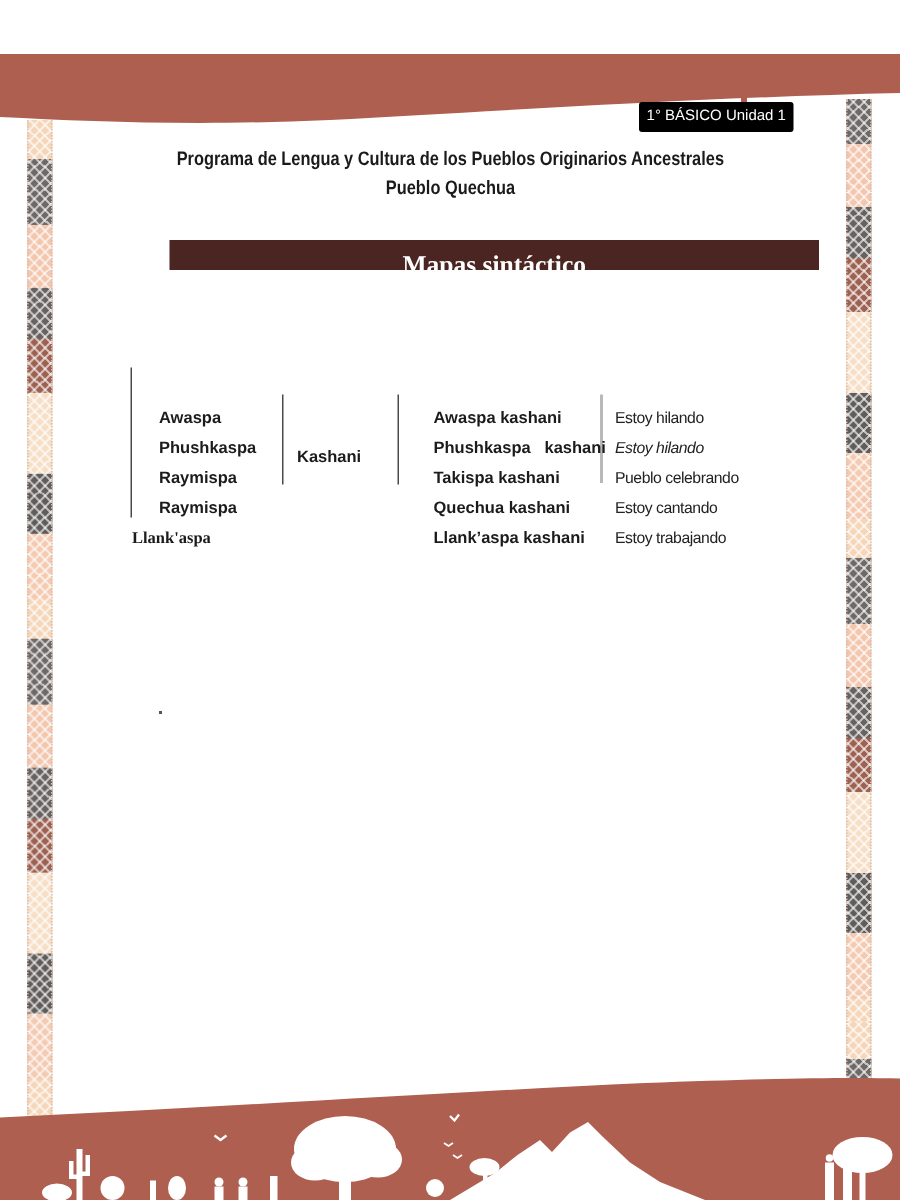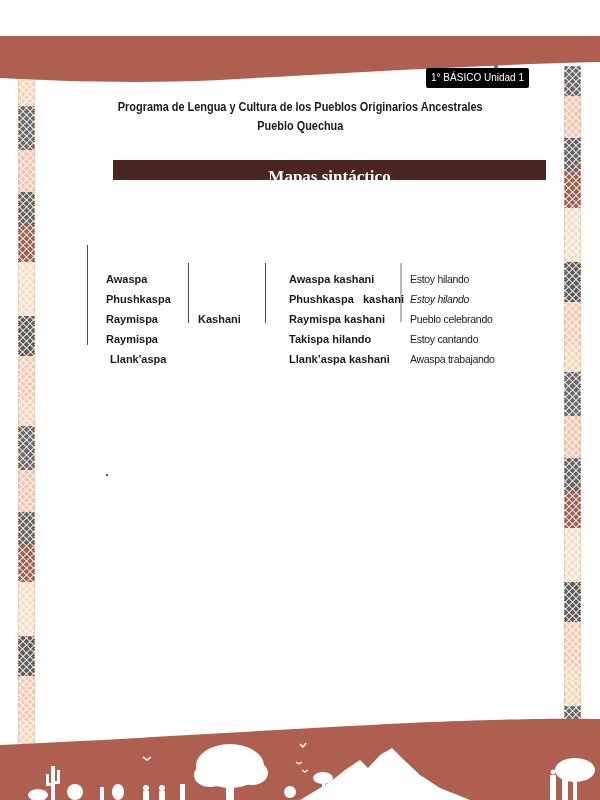--- a/index.html
+++ b/index.html
@@ -87,35 +87,35 @@
 <div class="abs" style="left:0;top:0;width:600px;height:400px;">
   <div class="vline" style="left:87px;top:245px;height:100px;"></div>
   <div class="vline" style="left:188px;top:263px;height:60px;"></div>
   <div class="vline" style="left:265px;top:263px;height:60px;"></div>
   <div class="vline light" style="left:400px;top:263px;height:59px;"></div>
 
   <div class="cell bold" style="left:106px;top:245px;">Awaspa</div>
   <div class="cell bold" style="left:106px;top:265px;">Phushkaspa</div>
   <div class="cell bold" style="left:106px;top:285px;">Raymispa</div>
   <div class="cell bold" style="left:106px;top:305px;">Raymispa</div>
-  <div class="cell bold" style="left:110px;top:325px;">Llank'aspa</div>
+  <div class="cell bold" style="left:88px;top:325px;font-family:Liberation Serif, serif;">Llank'aspa</div>
 
-  <div class="cell bold" style="left:198px;top:285px;">Kashani</div>
+  <div class="cell bold" style="left:198px;top:271px;">Kashani</div>
 
   <div class="cell bold" style="left:289px;top:245px;">Awaspa kashani</div>
   <div class="cell bold" style="left:289px;top:265px;text-align:center;">Phushkaspa   kashani</div>
-  <div class="cell bold" style="left:289px;top:285px;">Raymispa kashani</div>
-  <div class="cell bold" style="left:289px;top:305px;">Takispa hilando</div>
+  <div class="cell bold" style="left:289px;top:285px;">Takispa kashani</div>
+  <div class="cell bold" style="left:289px;top:305px;">Quechua kashani</div>
   <div class="cell bold" style="left:289px;top:325px;">Llank’aspa kashani</div>
 
   <div class="cell trans" style="left:410px;top:245px;">Estoy hilando</div>
   <div class="cell trans" style="left:410px;top:265px;font-style:italic;">Estoy hilando</div>
   <div class="cell trans" style="left:410px;top:285px;">Pueblo celebrando</div>
   <div class="cell trans" style="left:410px;top:305px;">Estoy cantando</div>
-  <div class="cell trans" style="left:410px;top:325px;">Awaspa trabajando</div>
+  <div class="cell trans" style="left:410px;top:325px;">Estoy trabajando</div>
 </div>
 
 <div class="abs dot"></div>
 
 <svg class="band" style="top:700px" width="600" height="100" viewBox="0 700 600 100">
   <path d="M0,745 C150,738 300,728 430,722 C510,719 565,718 600,719 L600,800 L0,800 Z" fill="#ae5f50"></path>
   <g fill="#ffffff">
 
     <rect x="51" y="766" width="4" height="34"></rect>
     <rect x="46" y="774" width="3" height="10"></rect>

